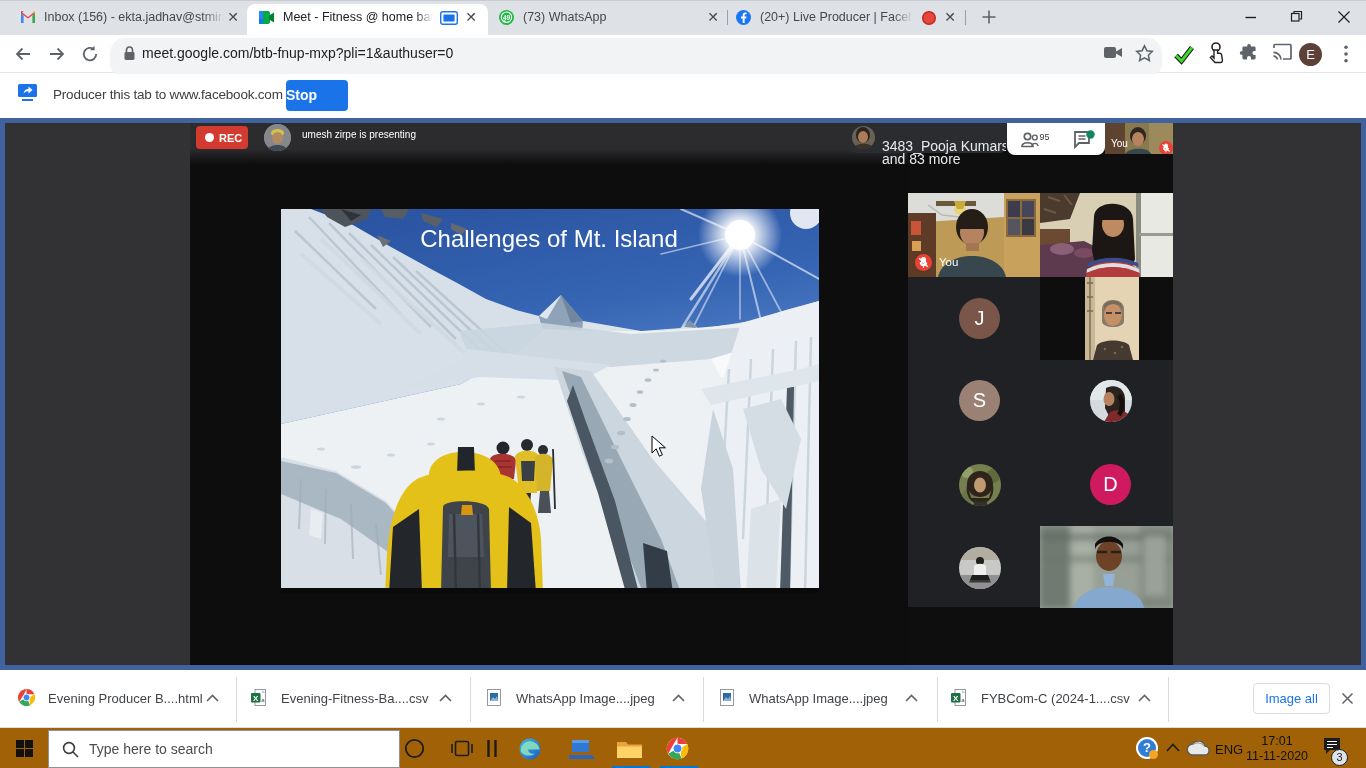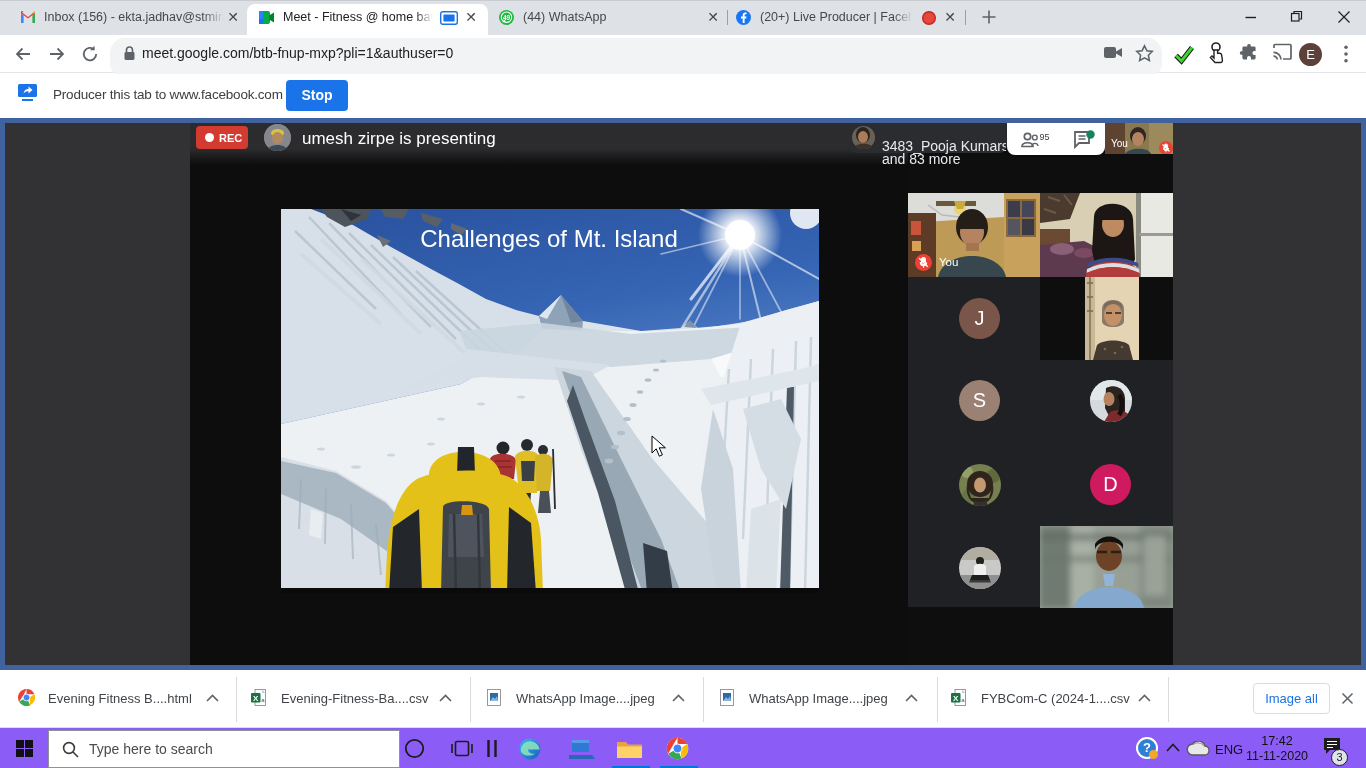--- a/index.html
+++ b/index.html
@@ -11,40 +11,40 @@
 .tabtitle { position:absolute; top:10px; font-size:12.5px; color:#45484d; white-space:nowrap; overflow:hidden; }
 .tabx { position:absolute; top:10px; width:14px; height:14px; color:#44484d; font-size:14px; line-height:14px; text-align:center; }
 #activetab { position:absolute; left:247px; top:4px; width:241px; height:31px; background:#fff; border-radius:8px 8px 0 0; }
 .tabsep { position:absolute; top:10px; width:1px; height:15px; background:#9aa0a6; }
 
 #toolbar { left:0; top:35px; width:1366px; height:38px; background:#fff; border-bottom:1px solid #e2e4e8; }
 #omni { position:absolute; left:110px; top:3px; width:1052px; height:40px; background:#f1f3f4; border-radius:15px; }
 #urltext { position:absolute; left:32px; top:7px; font-size:14px; color:#202124; }
 
 #infobar { left:0; top:74px; width:1366px; height:44px; background:#fff; }
-#stopbtn { position:absolute; left:286px; top:6px; width:62px; height:31px; background:#1a73e8; border-radius:4px; color:#fff; font-size:14px; font-weight:bold; text-align:center; line-height:31px; }
+#stopbtn { position:absolute; left:286px; top:6px; width:62px; height:31px; background:#1a73e8; border-radius:4px; color:#fff; font-size:14px; font-weight:bold; text-align:left; line-height:31px; }
 
 #bframe { left:0; top:118px; width:1366px; height:552px; background:#40639f; }
 #content { position:absolute; left:5px; top:5px; width:1356px; height:542px; background:#323235; overflow:hidden; }
 
 #stage { position:absolute; left:185px; top:0; width:718px; height:542px; background:#0d0d0e; }
 #stagetop { position:absolute; left:185px; top:0; width:718px; height:44px; background:linear-gradient(#2c2c2e 0 26px, rgba(34,34,36,0.85) 32px, rgba(20,20,20,0) 42px); }
 #sidebar { position:absolute; left:903px; top:0; width:265px; height:542px; background:#0e0e0f; }
 #grid { position:absolute; left:903px; top:70px; width:265px; height:414px; background:#202124; }
 .tile { position:absolute; overflow:hidden; }
 .lcircle { position:absolute; width:41px; height:41px; border-radius:50%; color:#fff; font-size:20px; text-align:center; line-height:41px; }
 
 #rec { position:absolute; z-index:5; left:191px; top:3px; width:52px; height:23px; background:#d33b30; border-radius:4px; color:#fff; font-weight:bold; font-size:11px; }
 
 #dlbar { left:0; top:670px; width:1366px; height:57px; background:#fff; }
 .dltext { position:absolute; top:21px; font-size:13px; color:#404448; white-space:nowrap; }
 .dlsep { position:absolute; top:7px; width:1px; height:45px; background:#d8dade; }
 .chev { position:absolute; top:24px; }
 
-#taskbar { left:0; top:727px; width:1366px; height:41px; background:#8b5cf6; border-top:1px solid #d9dee6; }
+#taskbar { left:0; top:727px; width:1366px; height:41px; background:#a16207; border-top:1px solid #d9dee6; }
 #searchbox { position:absolute; left:48px; top:2px; width:352px; height:38px; background:#fff; border:1px solid #8f9398; }
 .tbtext { position:absolute; color:#111; font-size:12px; }
 .underline { position:absolute; top:38px; height:3px; background:#0078d7; }
 svg { display:block; }
 </style>
 </head>
 <body>
 <div id="page">
 
   <div class="abs" id="tabbar"></div>
@@ -74,21 +74,21 @@
     <rect x="3.4" y="3.4" width="11.2" height="7.2" rx="1" fill="#1a73e8"></rect>
   </svg>
   <div class="tabx" style="left:464px">✕</div>
 
   <svg class="abs" style="left:499px;top:10px" width="15" height="15" viewBox="0 0 15 15">
     <circle cx="7.5" cy="7.5" r="7.5" fill="#21b843"></circle>
     <circle cx="7.5" cy="7.2" r="5.2" fill="none" stroke="#fff" stroke-width="1.1"></circle>
     <path d="M3.5 12.6 L5 9.5 L7 11.5 Z" fill="#fff"></path>
     <text x="7.5" y="9.6" font-size="6.5" font-weight="bold" fill="#fff" text-anchor="middle" font-family="Liberation Sans">49</text>
   </svg>
-  <div class="tabtitle" style="left:523px; width:120px;">(44) WhatsApp</div>
+  <div class="tabtitle" style="left:523px; width:120px;">(73) WhatsApp</div>
   <div class="tabx" style="left:706px">✕</div>
   <div class="tabsep" style="left:727px"></div>
 
   <svg class="abs" style="left:736px;top:10px" width="15" height="15" viewBox="0 0 15 15">
     <circle cx="7.5" cy="7.5" r="7.5" fill="#1877f2"></circle>
     <path d="M8.6 13 L8.6 8.5 L10.2 8.5 L10.5 6.6 L8.6 6.6 L8.6 5.3 C8.6 4.7 8.9 4.2 9.8 4.2 L10.6 4.2 L10.6 2.5 C10.6 2.5 9.9 2.4 9.2 2.4 C7.7 2.4 6.7 3.3 6.7 5 L6.7 6.6 L5 6.6 L5 8.5 L6.7 8.5 L6.7 13 Z" fill="#fff"></path>
   </svg>
   <div class="tabtitle" style="left:760px; width:152px; -webkit-mask-image:linear-gradient(90deg,#000 88%,transparent)">(20+) Live Producer | Facebo</div>
   <svg class="abs" style="left:922px;top:11px" width="14" height="14" viewBox="0 0 14 14">
     <circle cx="7" cy="7" r="6.3" fill="#e4473c" stroke="#c5221f" stroke-width="1.4"></circle>
@@ -352,21 +352,21 @@
           <span>REC</span>
         </div>
       <div class="abs" style="left:259px;top:1px;width:27px;height:27px;border-radius:50%;overflow:hidden;background:#7b7d82;z-index:5;">
         <svg width="27" height="27" viewBox="0 0 27 27">
             <rect width="27" height="27" fill="#85878c"></rect>
             <ellipse cx="13.5" cy="9" rx="6.5" ry="4" fill="#d8c24a"></ellipse>
             <ellipse cx="13.5" cy="14" rx="5.5" ry="6" fill="#b08a62"></ellipse>
             <path d="M3 27 C5 19 22 19 24 27 Z" fill="#3e4a56"></path>
           </svg>
       </div>
-      <div class="abs" style="left:297px;top:6px;font-size:17px;color:#fff;z-index:5;">umesh zirpe is presenting</div>
+      <div class="abs" style="left:297px;top:6px;font-size:10px;color:#fff;z-index:5;">umesh zirpe is presenting</div>
 
       <div class="abs" style="left:844px;top:0;width:158px;height:30px;background:#2b2c2f;border-radius:0 0 8px 8px;z-index:5;">
         <div class="abs" style="left:3px;top:3px;width:23px;height:23px;border-radius:50%;overflow:hidden;">
           <svg width="23" height="23" viewBox="0 0 23 23">
               <rect width="23" height="23" fill="#6a6155"></rect>
               <ellipse cx="11" cy="9" rx="7" ry="8" fill="#2b2420"></ellipse>
               <ellipse cx="11" cy="11" rx="5" ry="6" fill="#ab7c58"></ellipse>
               <path d="M1 23 C3 16 20 16 22 23 Z" fill="#3a332c"></path>
             </svg>
         </div>
@@ -549,21 +549,21 @@
 
   <div class="abs" id="dlbar">
     <svg class="abs" style="left:18px;top:19px" width="17" height="17" viewBox="0 0 17 17">
       <circle cx="8.5" cy="8.5" r="8.5" fill="#fff"></circle>
       <path d="M8.5 0 A8.5 8.5 0 0 1 16.4 5.3 L8.5 5.3 Z" fill="#ea4335"></path>
       <path d="M8.5 0 A8.5 8.5 0 0 0 1.1 12.7 L5.6 6 Z" fill="#ea4335"></path>
       <path d="M1.1 12.7 A8.5 8.5 0 0 0 12.2 16.2 L8.5 8.5 Z" fill="#34a853"></path>
       <path d="M16.4 5.3 A8.5 8.5 0 0 1 12.2 16.2 L11.3 8.5 Z" fill="#fbbc05"></path>
       <circle cx="8.5" cy="8.5" r="3.4" fill="#4285f4" stroke="#fff" stroke-width="0.8"></circle>
     </svg>
-    <div class="dltext" style="left:48px;">Evening Fitness B....html</div>
+    <div class="dltext" style="left:48px;">Evening Producer B....html</div>
     <svg class="chev" style="left:206px;" width="13" height="8" viewBox="0 0 13 8">
         <path d="M1 7 L6.5 1.5 L12 7" stroke="#5f6368" stroke-width="1.6" fill="none"></path>
       </svg>
     <div class="dlsep" style="left:236px;"></div>
 
     <svg class="abs" style="left:251px;top:19px" width="15" height="17" viewBox="0 0 15 17">
       <rect x="4" y="0.5" width="10.5" height="16" fill="#fff" stroke="#8a8f94" stroke-width="0.9"></rect>
       <path d="M11 0.5 L14.5 4 L11 4 Z" fill="#c8cdd2"></path>
       <rect x="0" y="4" width="9.5" height="9.5" rx="1" fill="#1e7145"></rect>
       <text x="4.7" y="11.5" font-size="8" font-weight="bold" fill="#fff" text-anchor="middle" font-family="Liberation Sans">X</text>
@@ -675,21 +675,21 @@
     <div class="abs" style="left:1138px;top:11px;width:18px;height:18px;border-radius:50%;background:#2f7fd6;color:#fff;font-size:13px;font-weight:bold;text-align:center;line-height:18px;">?</div>
     <div class="abs" style="left:1149px;top:22px;width:9px;height:9px;border-radius:50%;background:#f5a623;"></div>
     <svg class="abs" style="left:1166px;top:15px" width="14" height="9" viewBox="0 0 14 9">
         <path d="M1 8 L7 1.5 L13 8" stroke="#1c1c1c" stroke-width="1.6" fill="none"></path>
       </svg>
     <svg class="abs" style="left:1186px;top:13px" width="25" height="15" viewBox="0 0 25 15">
       <path d="M7 14 a5.5 5.5 0 0 1 -0.5 -11 a7 7 0 0 1 12.5 2 a4.5 4.5 0 0 1 -1 9 Z" fill="#e8e8e8" stroke="#5a5a5a" stroke-width="1.4"></path>
       <path d="M7 3.5 C10 1 16 1.5 18 5" fill="none" stroke="#9a9a9a" stroke-width="1.2"></path>
     </svg>
     <div class="tbtext" style="left:1215px;top:14px;font-size:13px;">ENG</div>
-    <div class="tbtext" style="left:1243px;top:6px;width:68px;text-align:center;font-size:12.5px;">17:42</div>
+    <div class="tbtext" style="left:1243px;top:6px;width:68px;text-align:center;font-size:12.5px;">17:01</div>
     <div class="tbtext" style="left:1243px;top:21px;width:68px;text-align:center;font-size:12.5px;">11-11-2020</div>
     <svg class="abs" style="left:1322px;top:9px" width="20" height="19" viewBox="0 0 20 19">
       <path d="M2 1 H18 V13 H8 L4 17 L4 13 H2 Z" fill="#1c1c1c"></path>
       <path d="M5 4.5 H15 M5 7.5 H15 M5 10.5 H11" stroke="#fff" stroke-width="1.2"></path>
     </svg>
     <div class="abs" style="left:1331px;top:21px;width:17px;height:17px;border-radius:50%;background:#dfe3ea;border:1px solid #1c1c1c;color:#1c1c1c;font-size:11px;text-align:center;line-height:15px;">3</div>
   </div>
 
 </div>
 

